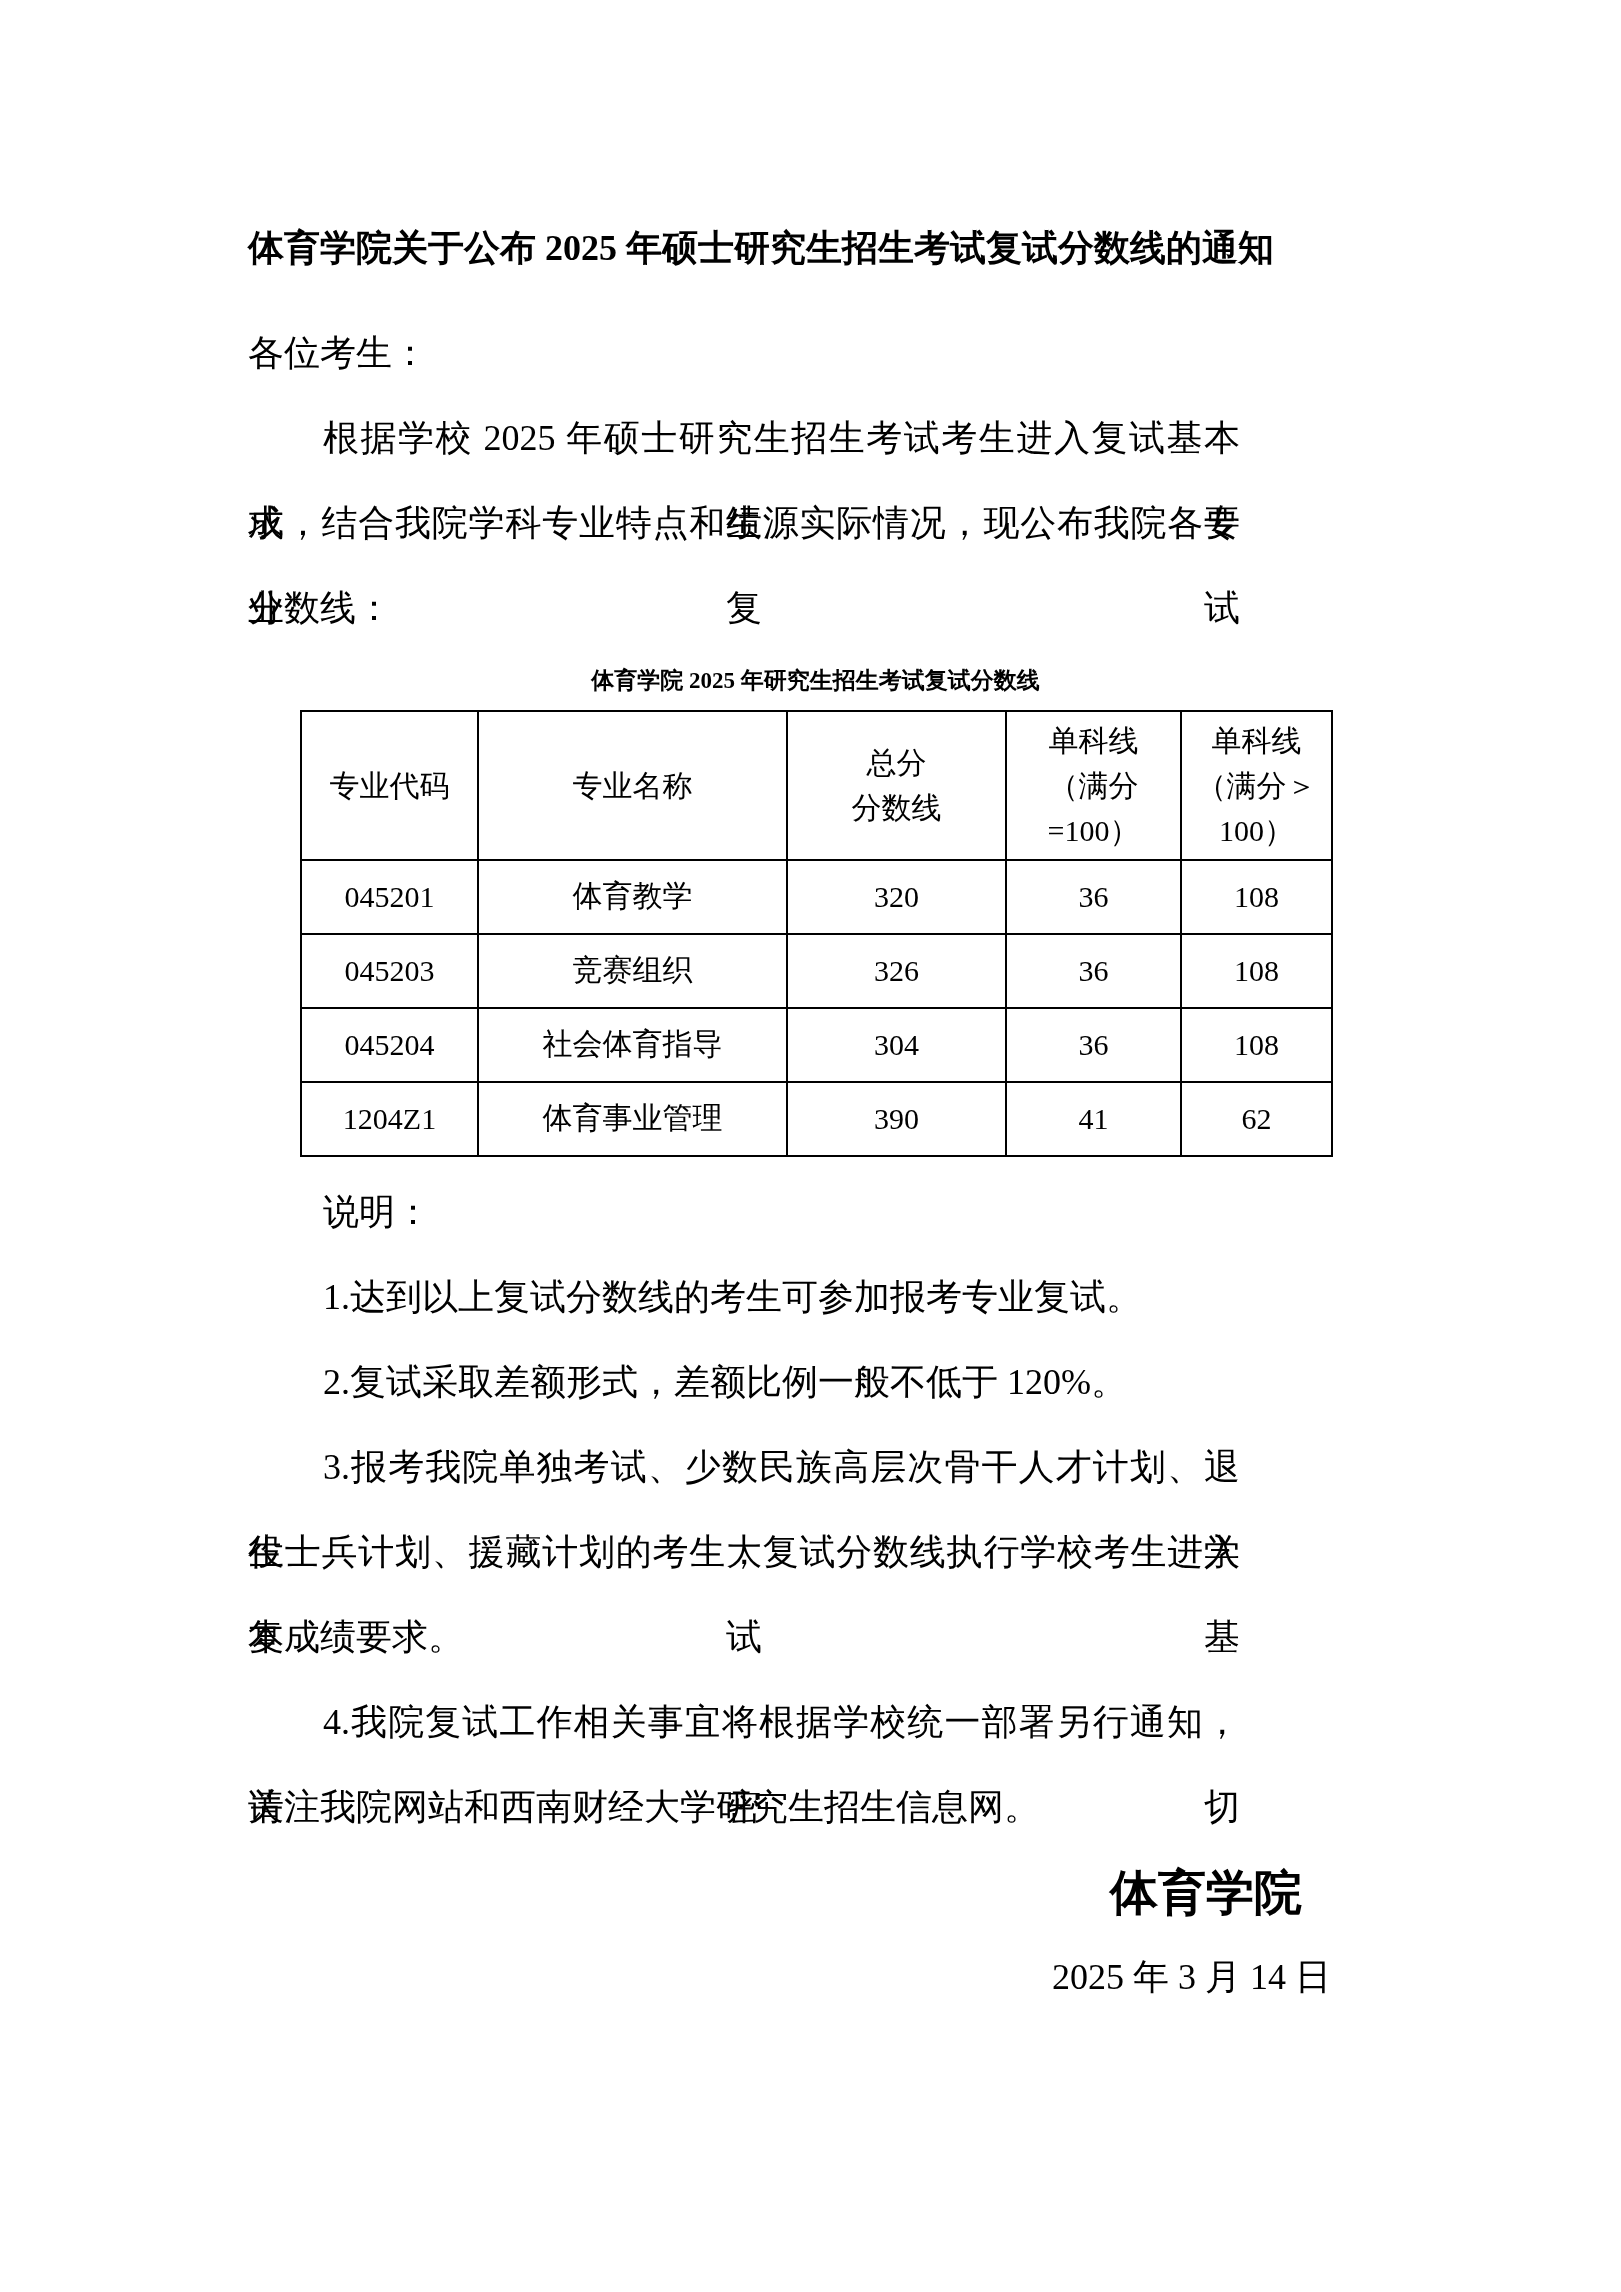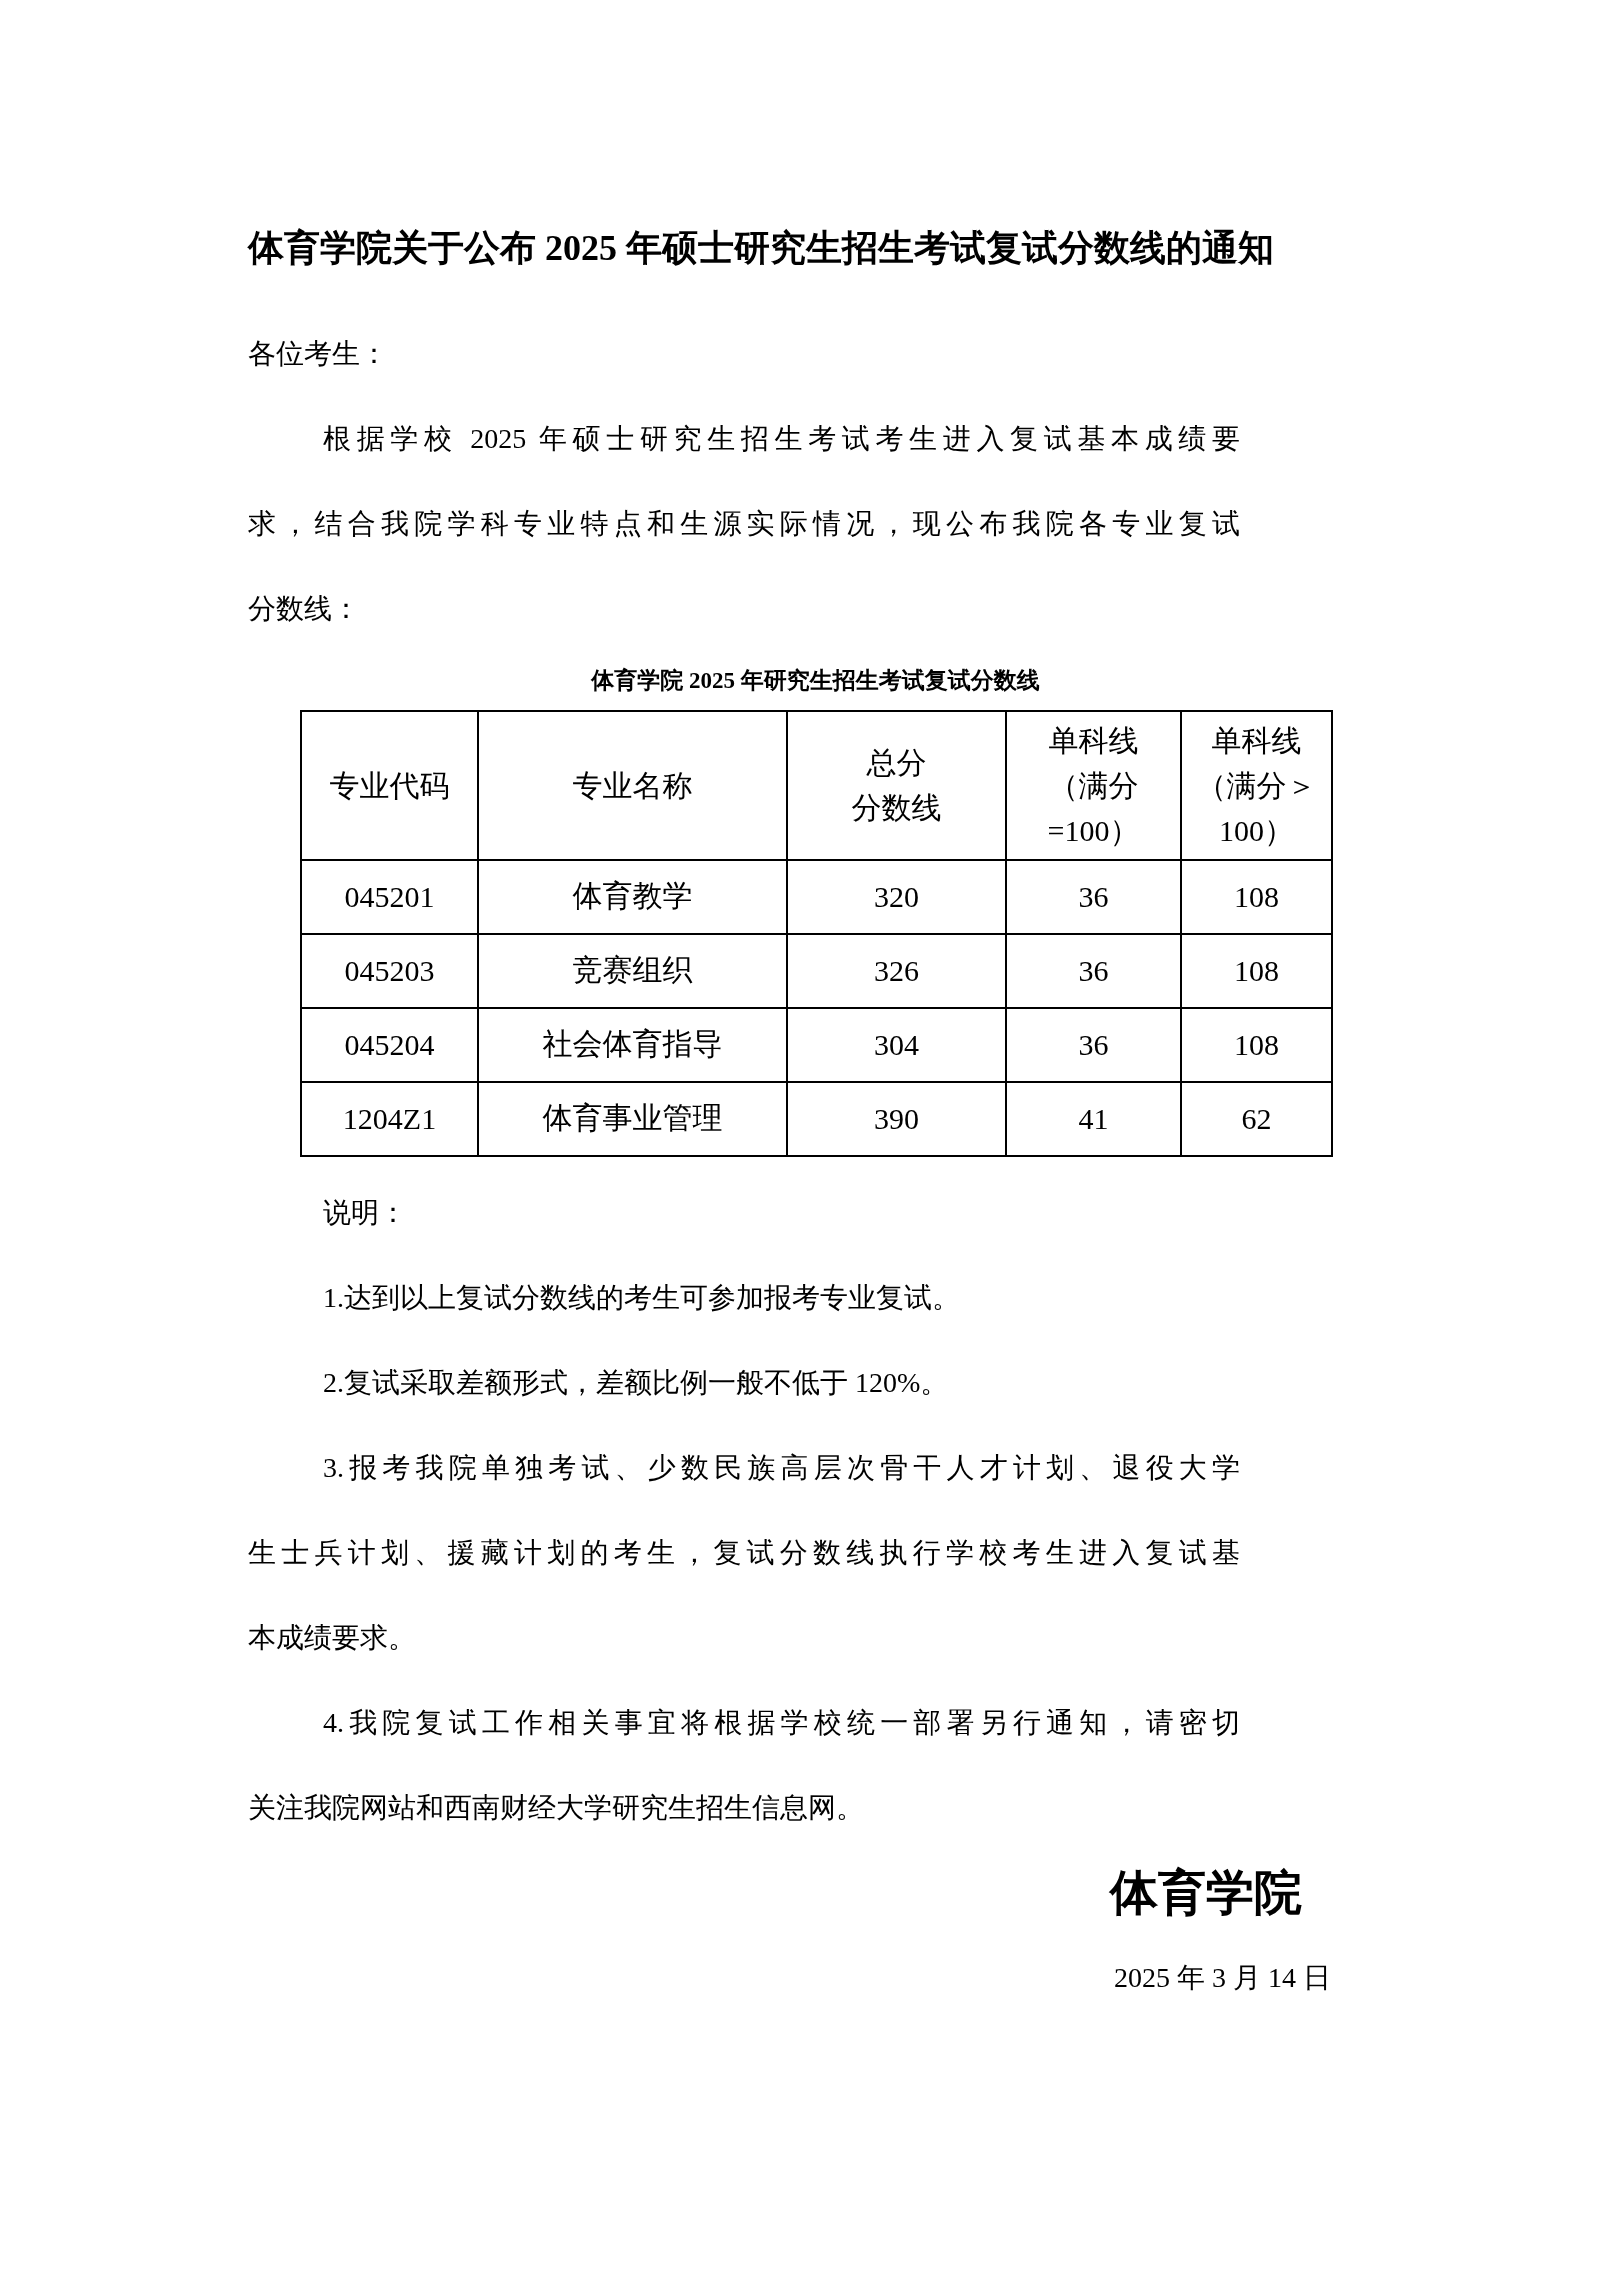--- a/index.html
+++ b/index.html
@@ -19,21 +19,21 @@
   }
   .doc {
     position: absolute;
     left: 248px;
     top: 206px;
     width: 992px;
   }
   .line {
     height: 85px;
     line-height: 85px;
-    font-size: 28px;
+    font-size: 36px;
     white-space: nowrap;
   }
   .line.ind { text-indent: 75px; }
   .line.j {
     white-space: normal;
     text-align: justify;
     text-align-last: justify;
   }
   .title {
     font-size: 36px;

